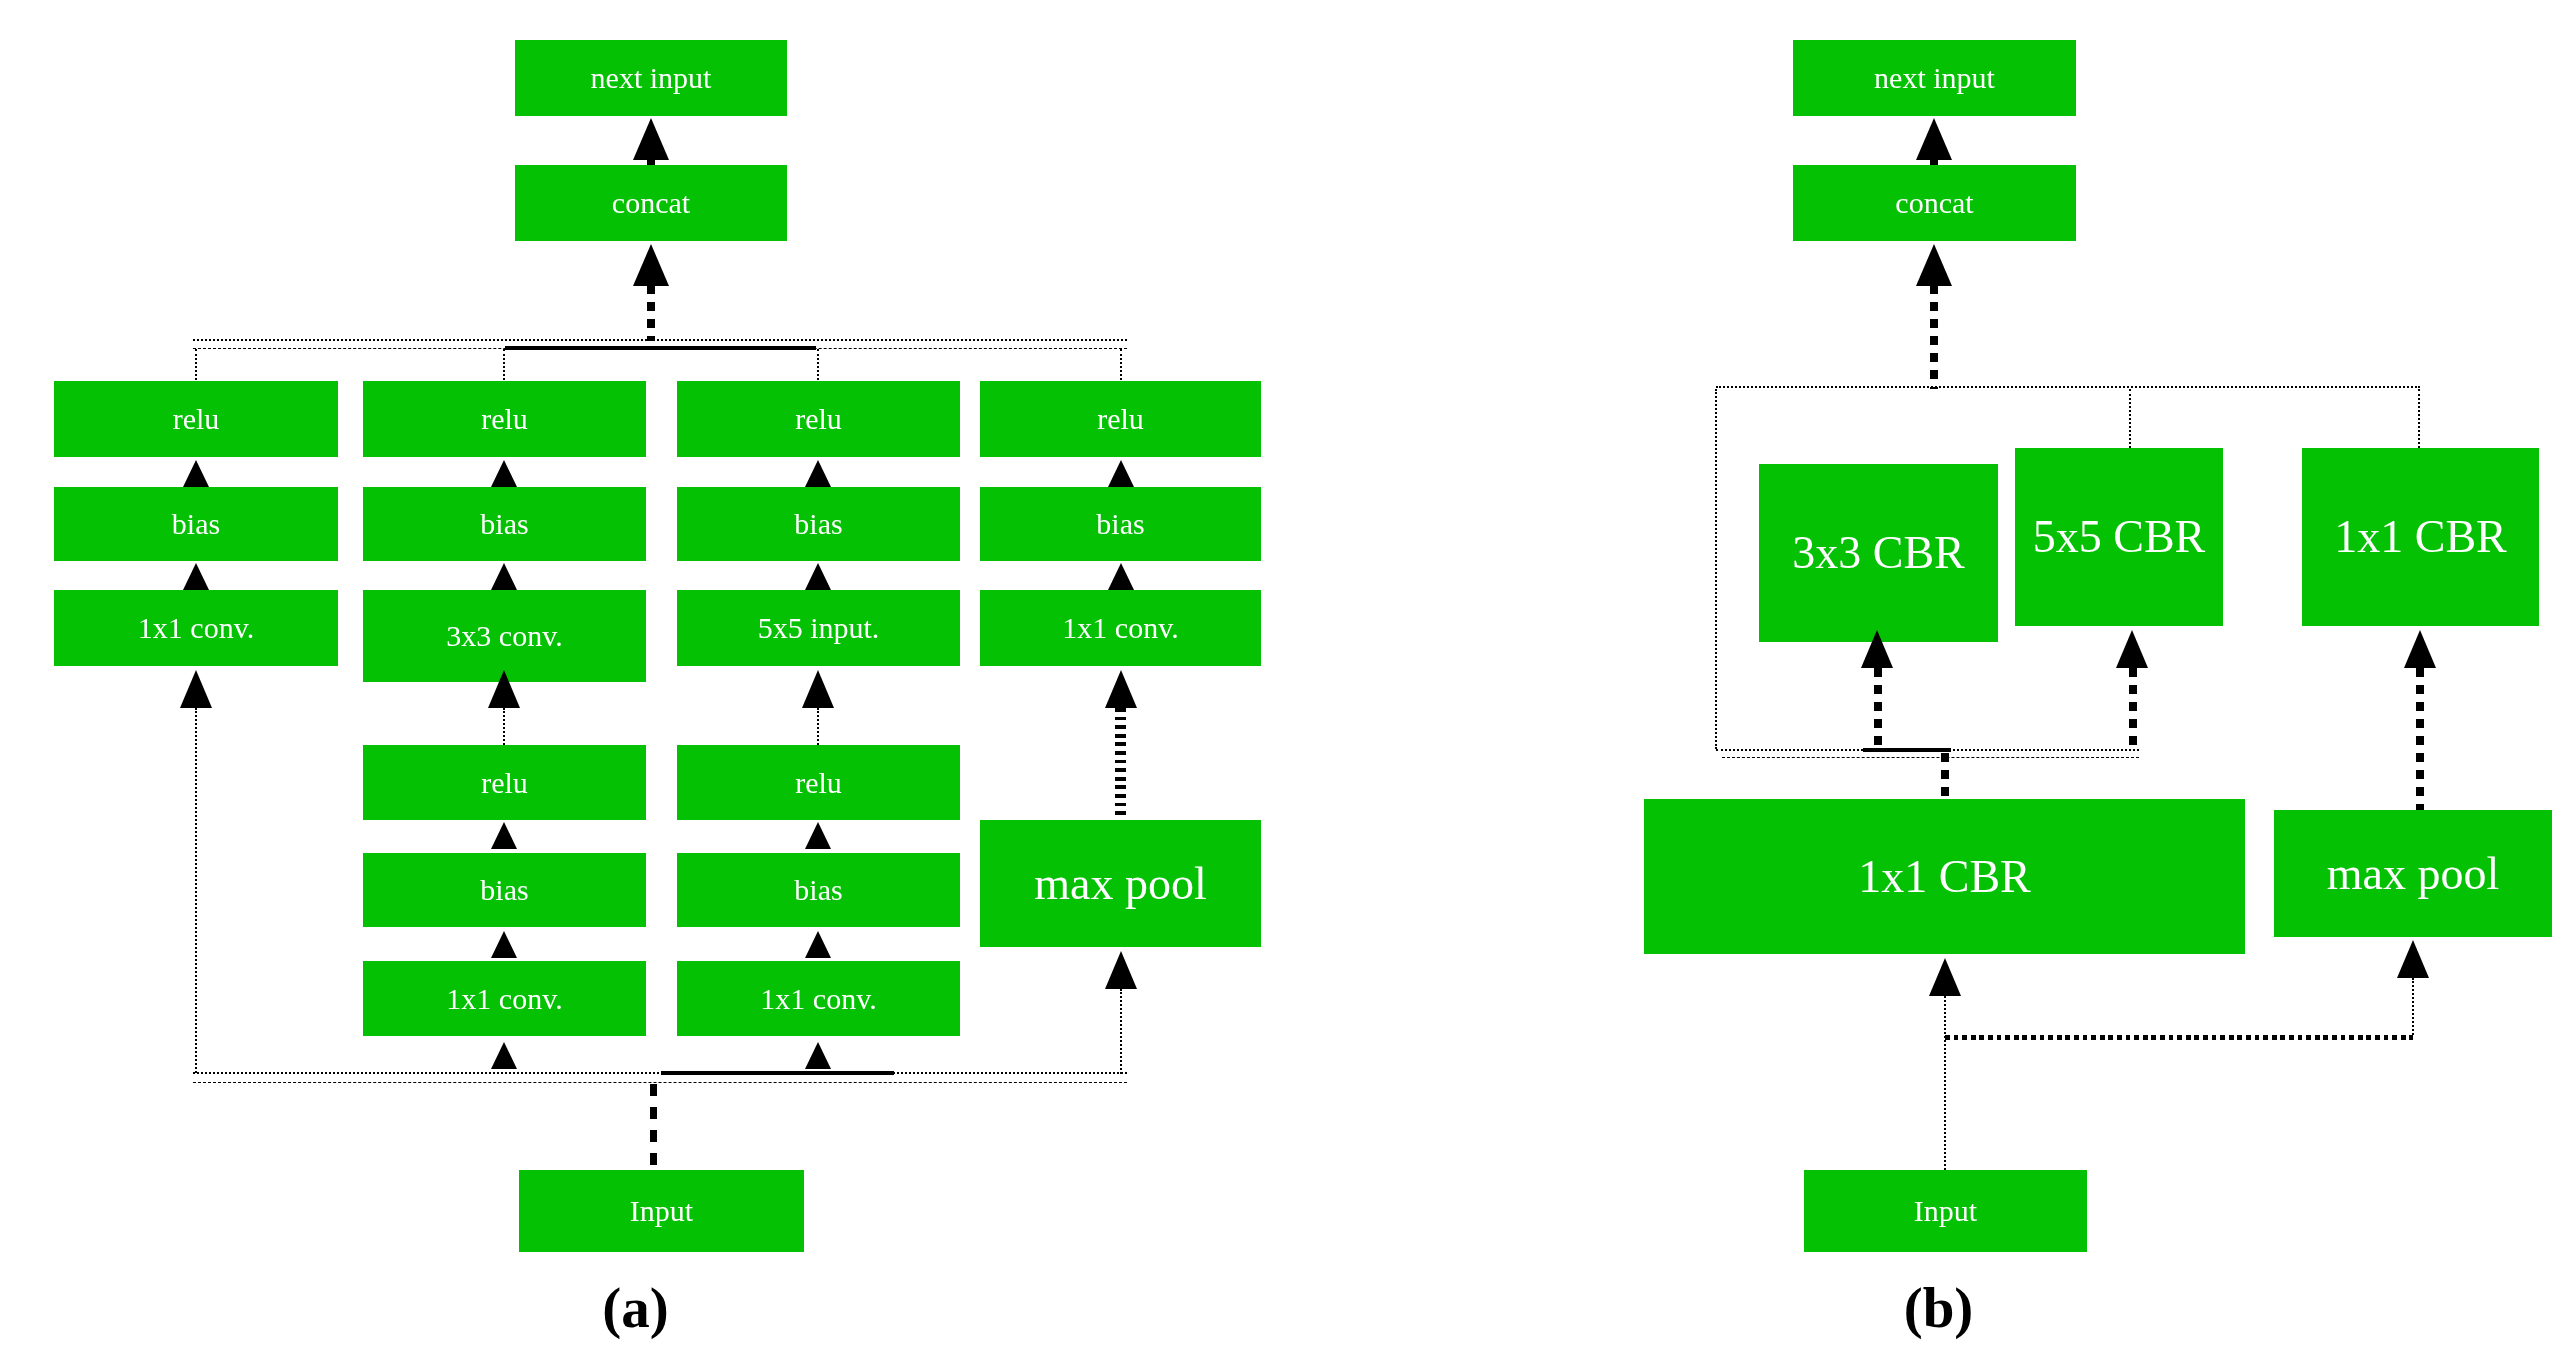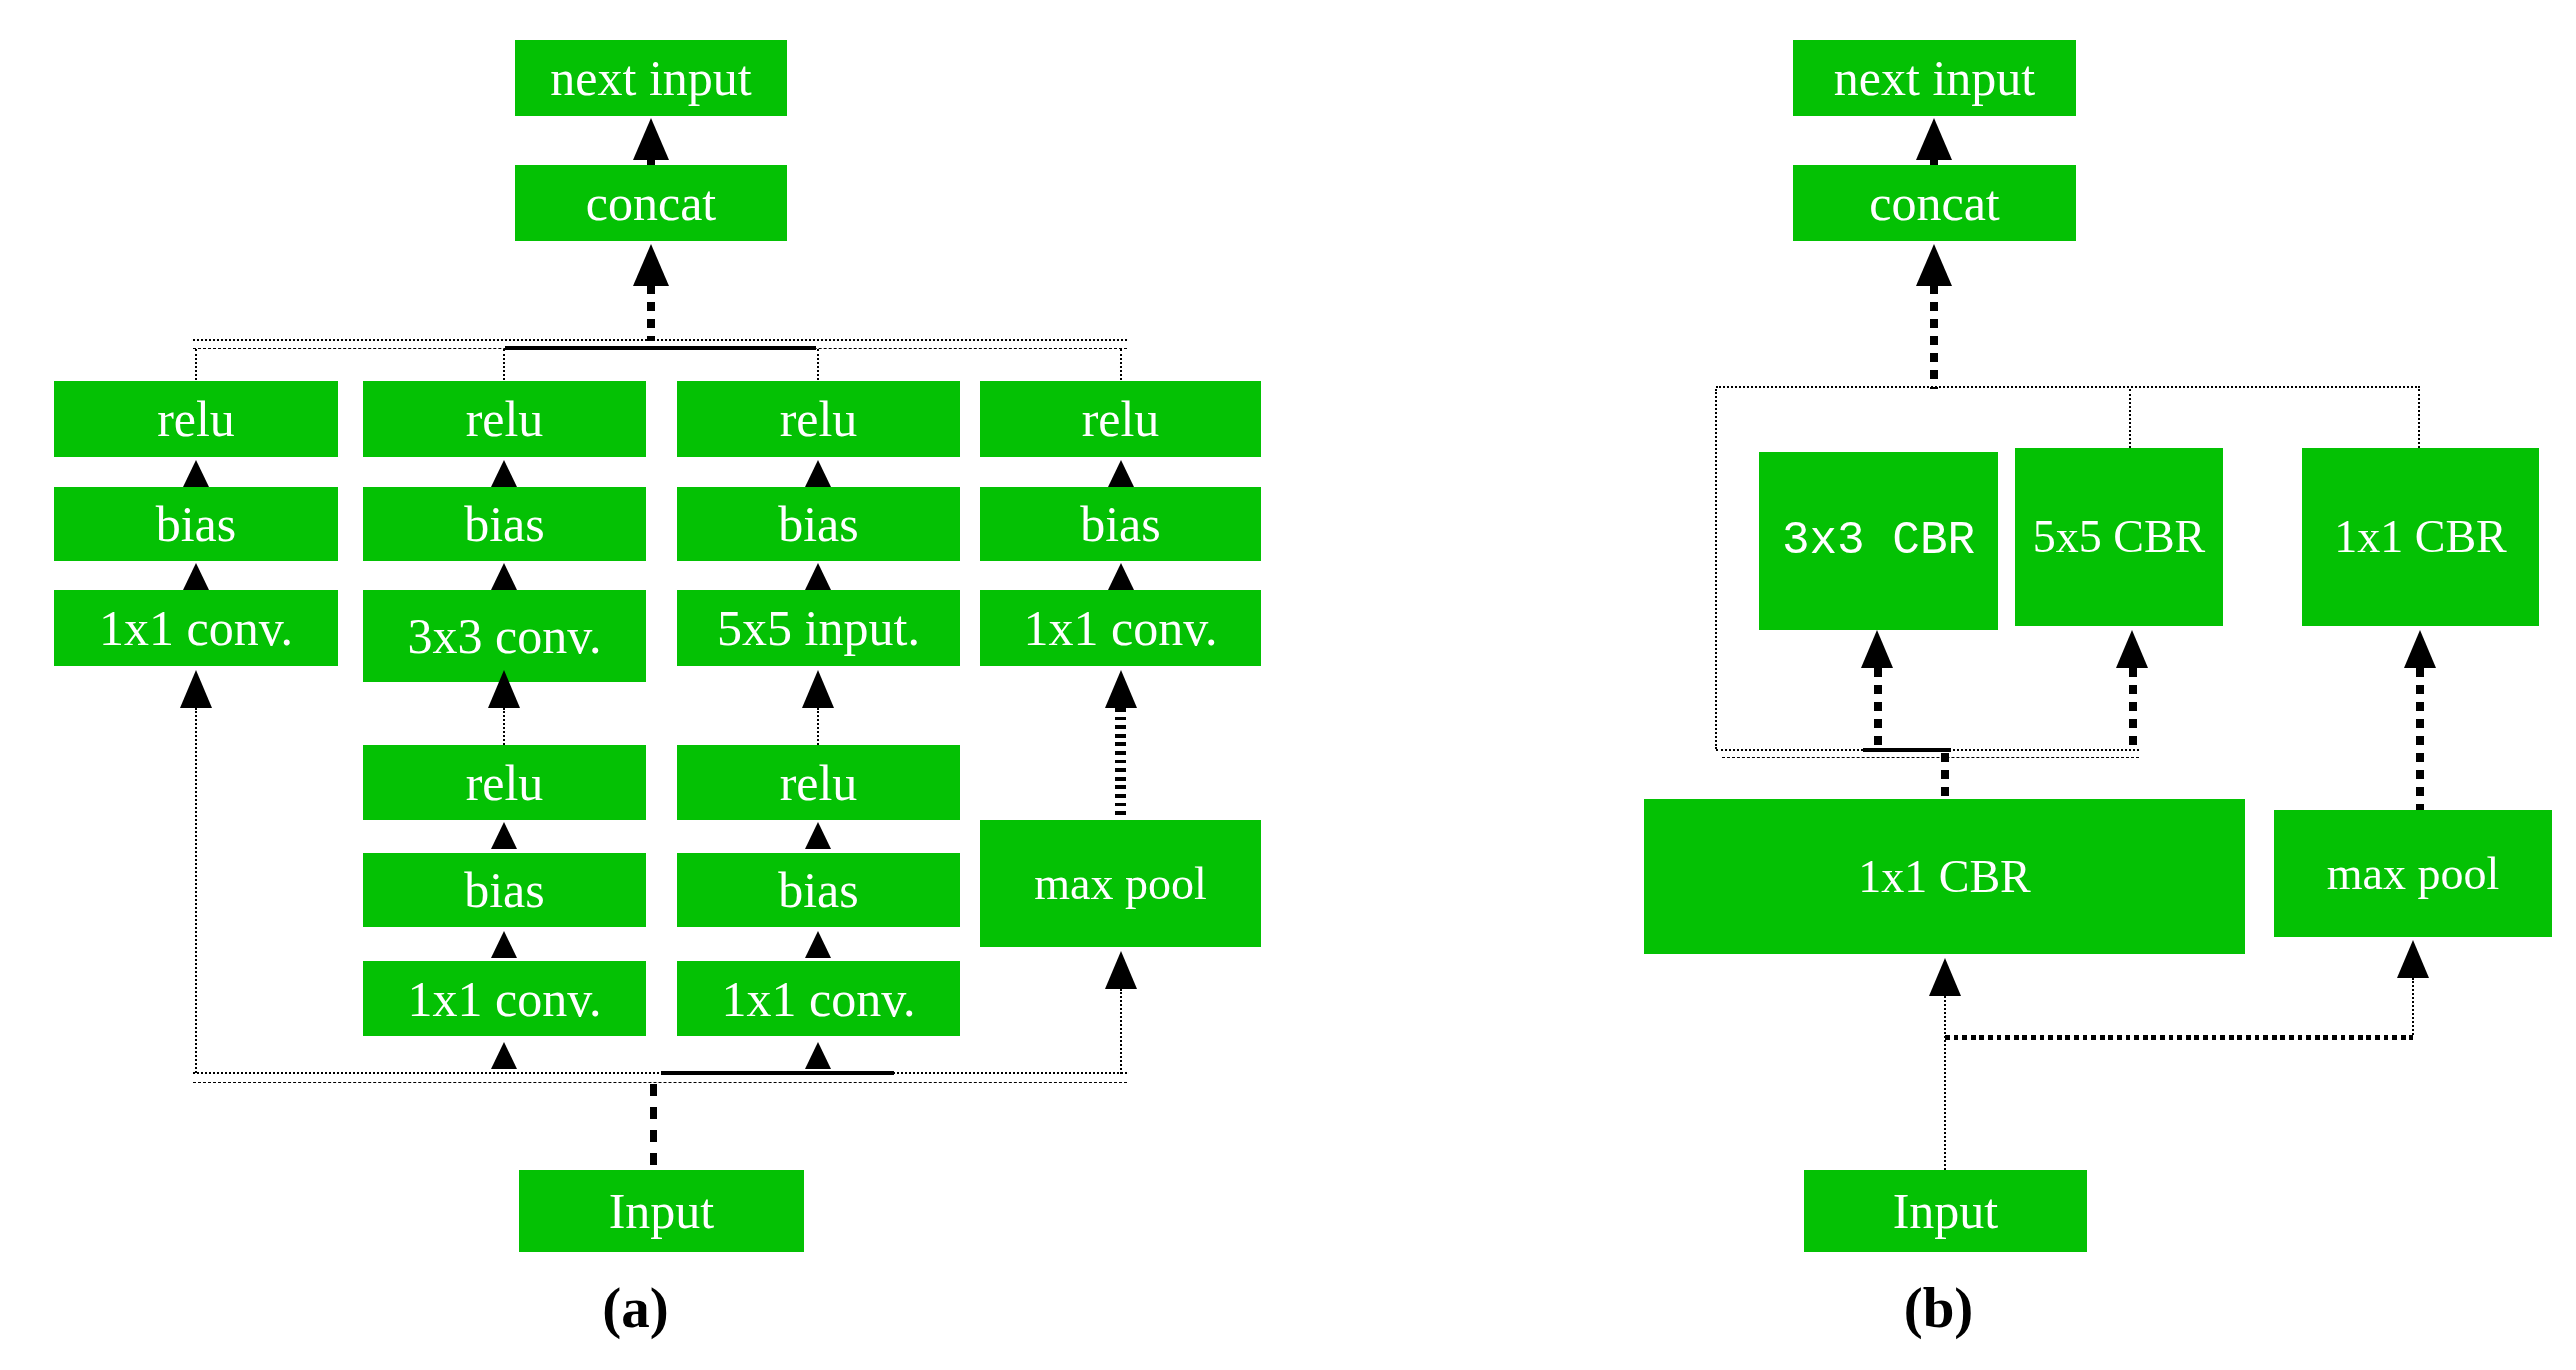--- a/index.html
+++ b/index.html
@@ -13,21 +13,21 @@
     width:2576px;height:1370px;
     background:#ffffff;
     font-family:"Liberation Serif", serif;
     overflow:hidden;
   }
   .box{
     position:absolute;
     background:var(--green);
     color:var(--boxtext);
     display:flex;align-items:center;justify-content:center;
-    font-size:50px;
+    font-size:30px;
     line-height:1;
     white-space:nowrap;
   }
   .box.tall{font-size:46px;}
   .caption{
     position:absolute;
     color:#000;
     font-size:57px;
     font-weight:bold;
     text-align:center;
@@ -148,21 +148,21 @@
 
   <div class="ah lg" style="left:1916px;top:244px;"></div>
   <div class="vstem" style="left:1930px;top:285px;height:104px;"></div>
 
   <div class="hdot" style="left:1716px;top:386px;width:704px;"></div>
 
   <div class="vdot" style="left:1715px;top:389px;height:360px;"></div>
   <div class="vdot" style="left:2129px;top:389px;height:59px;"></div>
   <div class="vdot" style="left:2418px;top:389px;height:59px;"></div>
 
-  <div class="box tall" style="left:1759px;top:452px;width:239px;height:178px;font-family:Liberation Mono, monospace;">3x3 CBR</div>
+  <div class="box tall" style="left:1759px;top:464px;width:239px;height:178px;">3x3 CBR</div>
   <div class="box tall" style="left:2015px;top:448px;width:208px;height:178px;">5x5 CBR</div>
   <div class="box tall" style="left:2302px;top:448px;width:237px;height:178px;">1x1 CBR</div>
 
   <div class="ah md" style="left:1861px;top:630px;"></div>
   <div class="vstem" style="left:1874px;top:668px;height:81px;"></div>
   <div class="ah md" style="left:2116px;top:630px;"></div>
   <div class="vstem" style="left:2129px;top:668px;height:81px;"></div>
 
   <div class="ah md" style="left:2404px;top:630px;"></div>
   <div class="vstem" style="left:2416px;top:668px;height:142px;"></div>

